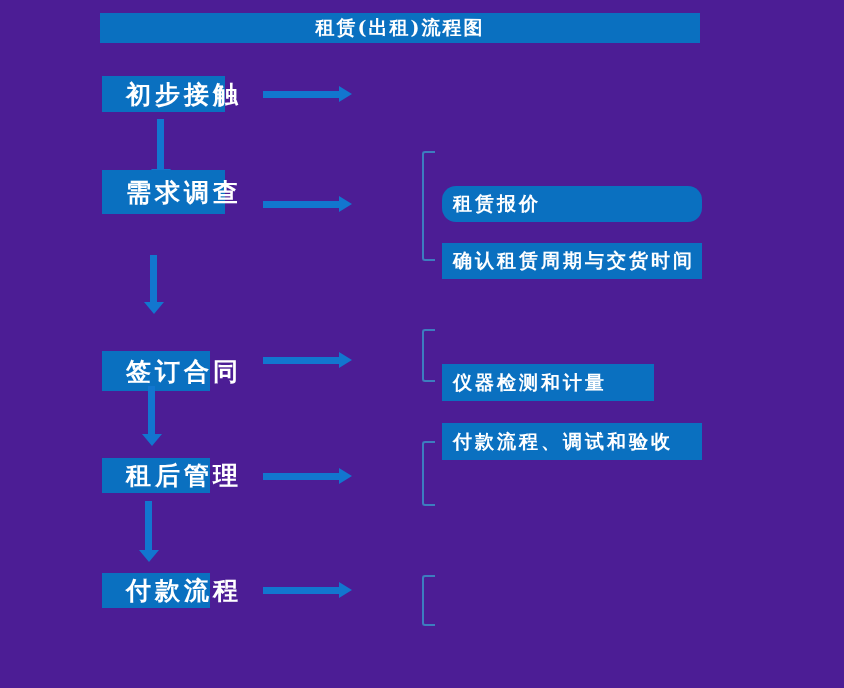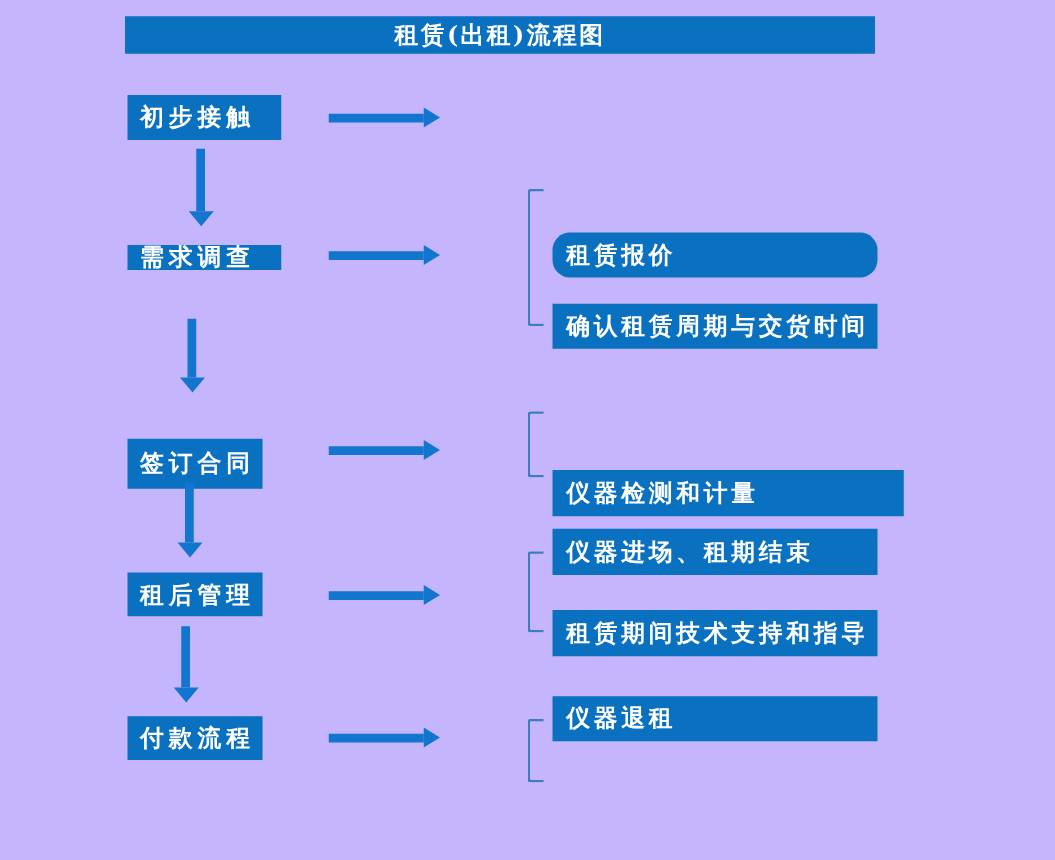--- a/index.html
+++ b/index.html
@@ -3,33 +3,33 @@
 <meta charset="utf-8">
 <style>
   :root{
     --box-blue:#0a70c0;
     --arrow-blue:#1276cf;
     --bracket-blue:#3d7dbf;
     --text-white:#ffffff;
   }
   html,body{margin:0;padding:0;background:#ffffff;}
   #canvas{
-    position:relative;width:844px;height:688px;background:#c4b5fd;overflow:hidden;
+    position:relative;width:844px;height:688px;background:#4c1d95;overflow:hidden;
     font-family:"DejaVu Serif","Liberation Serif",serif;
   }
   .box{
     position:absolute;background:var(--box-blue);color:var(--text-white);
     font-weight:bold;display:flex;align-items:center;white-space:nowrap;
     box-sizing:border-box;
   }
   .title-bar{
     justify-content:center;font-size:19px;letter-spacing:2px;
   }
   .left-box{
-    font-size:19px;letter-spacing:4px;padding-left:10px;text-align:right;
+    font-size:25px;letter-spacing:4px;padding-left:24px;text-align:right;
   }
   .right-box{
     font-size:19px;letter-spacing:3px;padding-left:11px;
   }
   .vshaft{position:absolute;width:7px;background:var(--arrow-blue);}
   .vhead{
     position:absolute;width:0;height:0;
     border-left:10px solid transparent;border-right:10px solid transparent;
     border-top:12px solid var(--arrow-blue);
   }
@@ -50,41 +50,39 @@
 </head>
 <body>
 
 <div id="canvas">
     <div class="box title-bar" style="left: 100px; top: 13px; width: 600px; height: 30px;">租赁(出租)流程图</div>
     <div class="box left-box" style="left: 102px; top: 76px; width: 123px; height: 36px;">初步接触</div>
     <div class="hshaft" style="left: 263px; top: 91px; width: 76px;"></div>
     <div class="hhead" style="left: 339px; top: 86px;"></div>
     <div class="vshaft" style="left: 157px; top: 119px; height: 50px;"></div>
     <div class="vhead" style="left: 151px; top: 169px;"></div>
-    <div class="box left-box" style="left: 102px; top: 196px; width: 123px; height: 20px;">需求调查</div>
+    <div class="box left-box" style="left: 102px; top: 170px; width: 123px; height: 44px;">需求调查</div>
     <div class="hshaft" style="left: 263px; top: 201px; width: 76px;"></div>
     <div class="hhead" style="left: 339px; top: 196px;"></div>
     <div class="bracket" style="left: 422px; top: 151px; height: 110px;"></div>
     <div class="box right-box" style="left: 442px; top: 186px; width: 260px; height: 36px; border-radius: 14px;">租赁报价</div>
     <div class="box right-box" style="left: 442px; top: 243px; width: 260px; height: 36px;">确认租赁周期与交货时间</div>
     <div class="vshaft" style="left: 150px; top: 255px; height: 47px;"></div>
     <div class="vhead" style="left: 144px; top: 302px;"></div>
     <div class="box left-box" style="left: 102px; top: 351px; width: 108px; height: 40px;">签订合同</div>
     <div class="hshaft" style="left: 263px; top: 357px; width: 76px;"></div>
     <div class="hhead" style="left: 339px; top: 352px;"></div>
     <div class="bracket" style="left: 422px; top: 329px; height: 53px;"></div>
-    <div class="box right-box" style="left: 442px; top: 364px; width: 281px; height: 37px; margin-top: 12px;">仪器检测和计量</div>
+    <div class="box right-box" style="left: 442px; top: 364px; width: 212px; height: 37px;">仪器检测和计量</div>
     <div class="vshaft" style="left: 148px; top: 386px; height: 48px;"></div>
     <div class="vhead" style="left: 142px; top: 434px;"></div>
     <div class="box left-box" style="left: 102px; top: 458px; width: 108px; height: 35px;">租后管理</div>
     <div class="hshaft" style="left: 263px; top: 473px; width: 76px;"></div>
     <div class="hhead" style="left: 339px; top: 468px;"></div>
     <div class="bracket" style="left: 422px; top: 441px; height: 65px;"></div>
-    <div class="box right-box" style="left: 442px; top: 423px; width: 260px; height: 37px;">仪器进场、租期结束</div>
-    <div class="box right-box" style="left: 442px; top: 488px; width: 260px; height: 37px;">租赁期间技术支持和指导</div>
+    <div class="box right-box" style="left: 442px; top: 423px; width: 260px; height: 37px;">付款流程、调试和验收</div>
     <div class="vshaft" style="left: 145px; top: 501px; height: 49px;"></div>
     <div class="vhead" style="left: 139px; top: 550px;"></div>
     <div class="box left-box" style="left: 102px; top: 573px; width: 108px; height: 35px;">付款流程</div>
     <div class="hshaft" style="left: 263px; top: 587px; width: 76px;"></div>
     <div class="hhead" style="left: 339px; top: 582px;"></div>
     <div class="bracket" style="left: 422px; top: 575px; height: 51px;"></div>
-    <div class="box right-box" style="left: 442px; top: 557px; width: 260px; height: 36px;">仪器退租</div>
   </div>
 
 </body></html>

